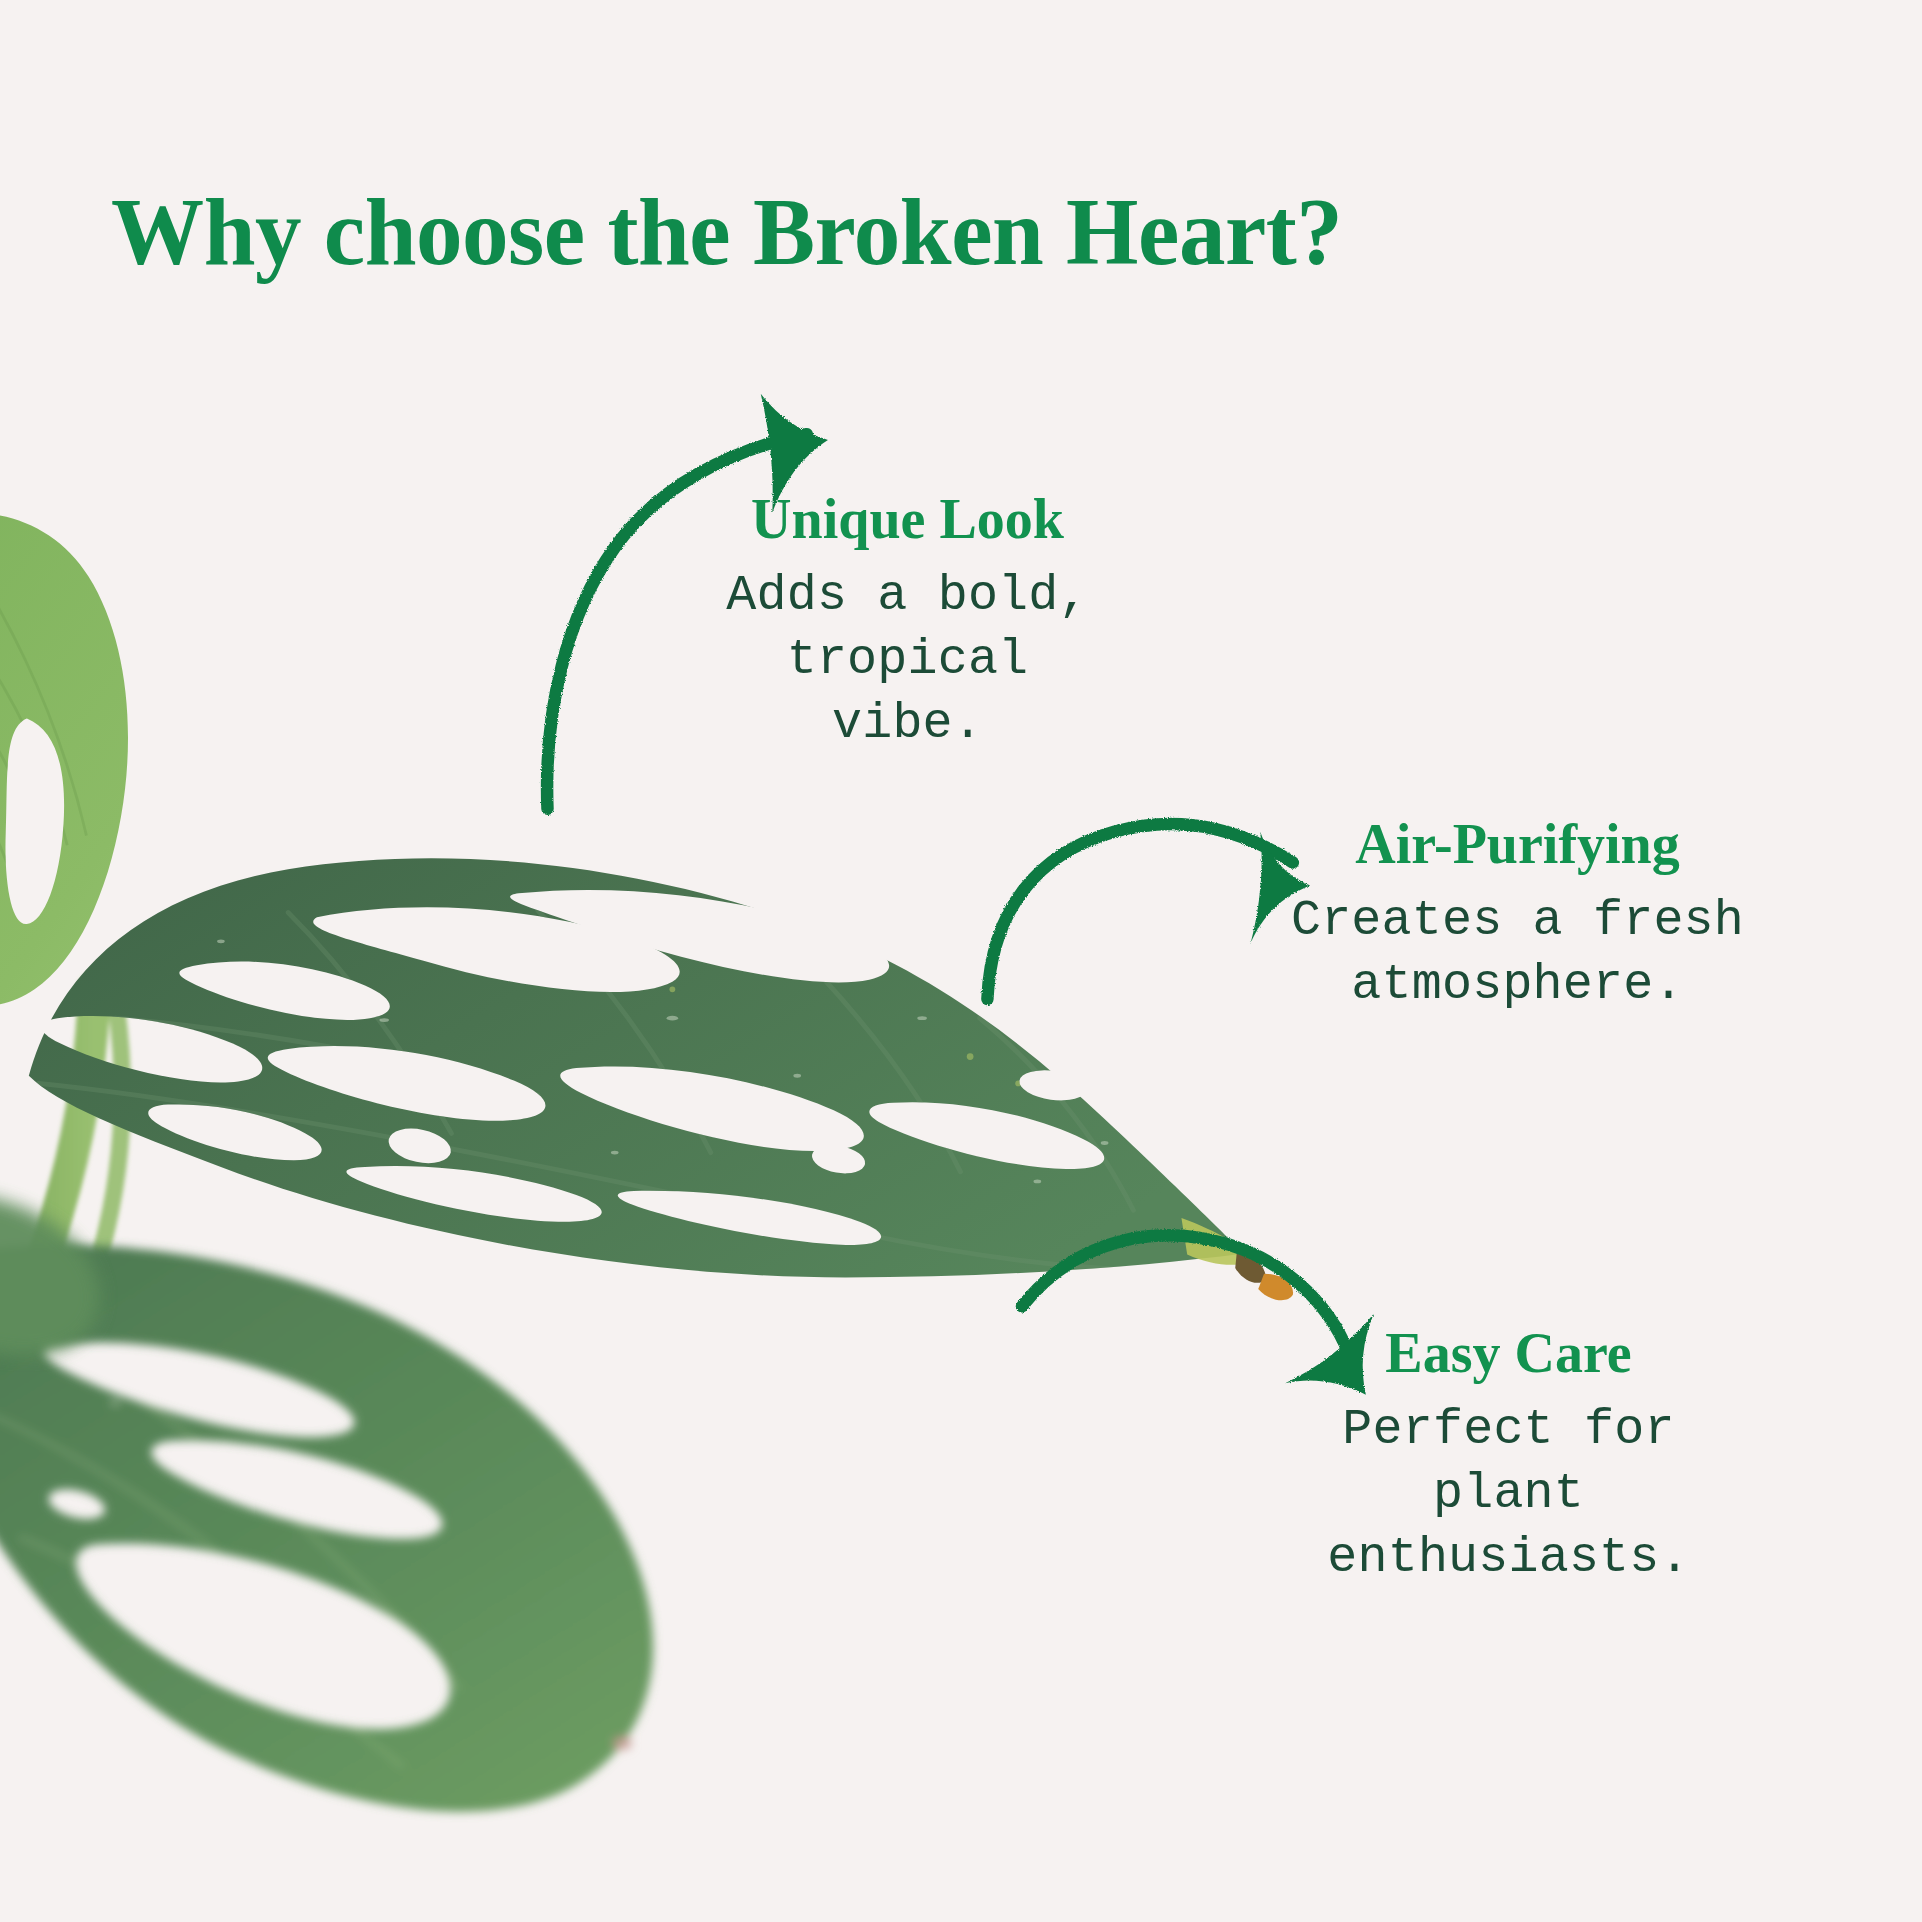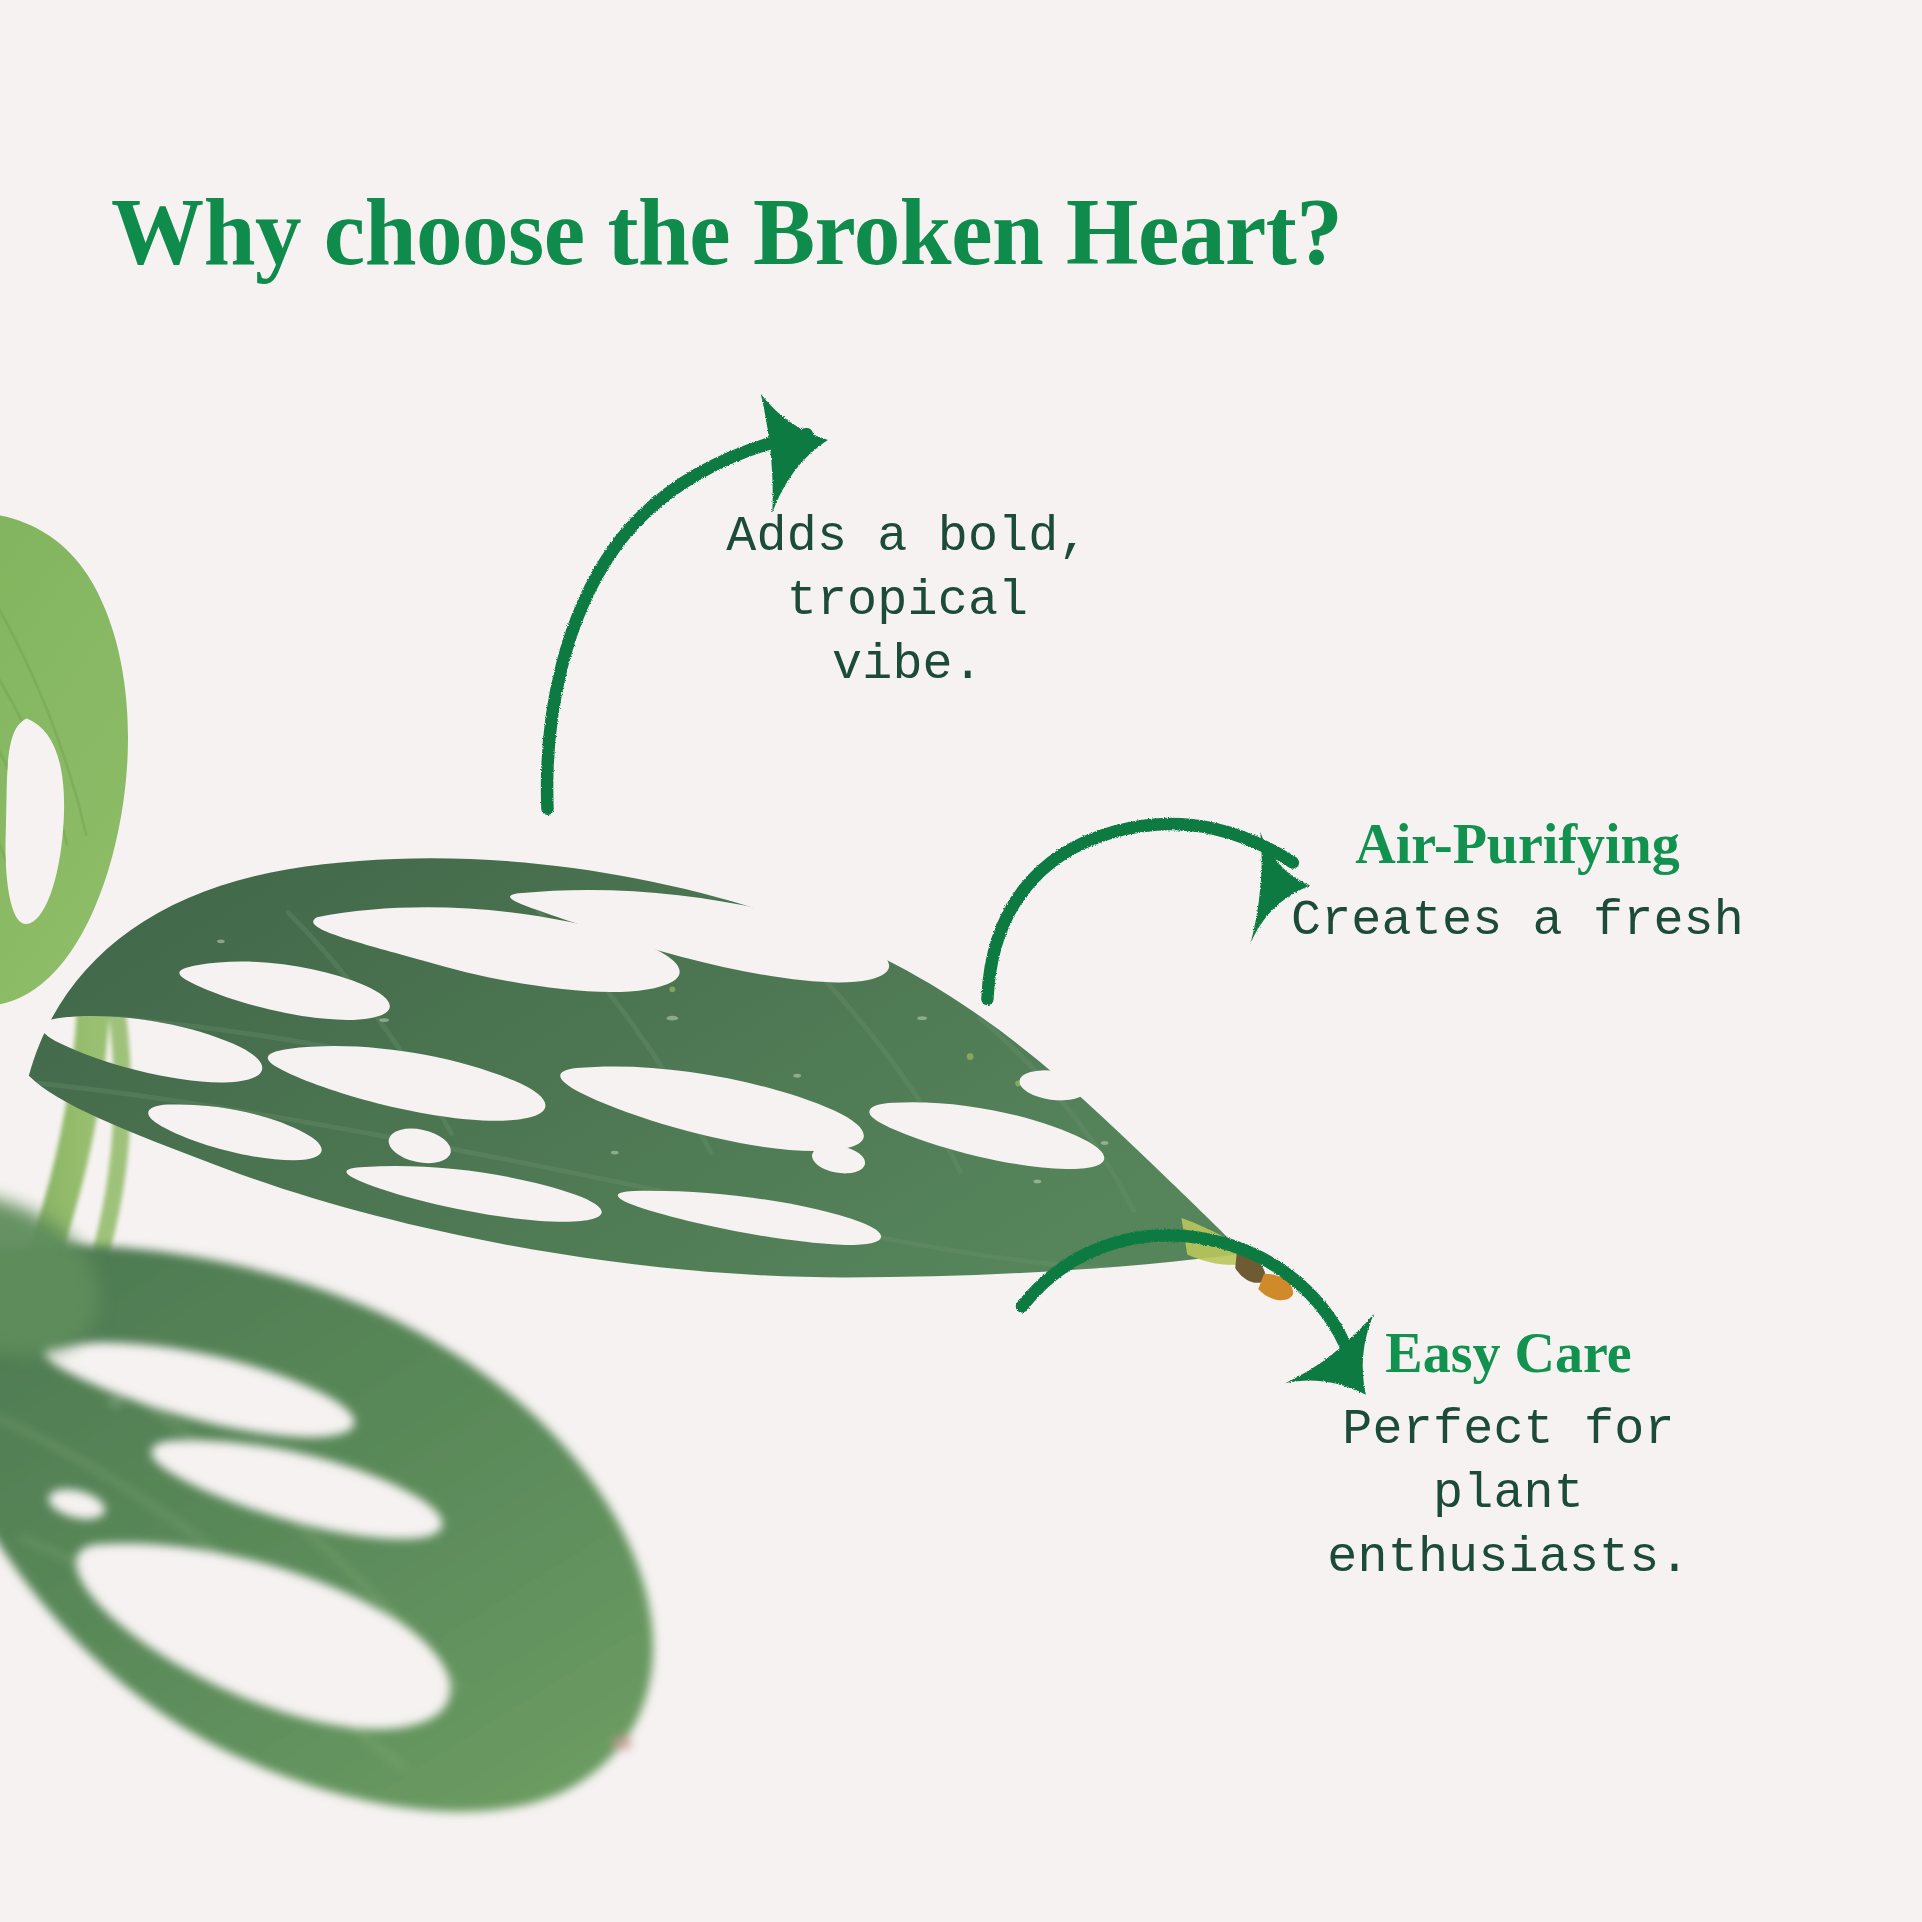--- a/index.html
+++ b/index.html
@@ -359,30 +359,32 @@
       <path d="M 1430 1368
                C 1418 1398, 1416 1424, 1422 1452
                C 1394 1438, 1366 1434, 1338 1440
                C 1372 1424, 1404 1400, 1430 1368 Z" fill="#0f7a43"></path>
     </g>
   </svg>
 
   <div id="page-title">Why choose the Broken Heart?</div>
 
   <div class="feature" id="feature-unique">
+    <div class="feature-title">Unique Look</div>
     <div class="feature-desc">
       <div>Adds a bold,</div>
       <div>tropical vibe.</div>
     </div>
   </div>
 
   <div class="feature" id="feature-air">
     <div class="feature-title">Air-Purifying</div>
     <div class="feature-desc">
       <div>Creates a fresh</div>
+      <div>atmosphere.</div>
     </div>
   </div>
 
   <div class="feature" id="feature-easy">
     <div class="feature-title">Easy Care</div>
     <div class="feature-desc">
       <div>Perfect for plant</div>
       <div>enthusiasts.</div>
     </div>
   </div>

